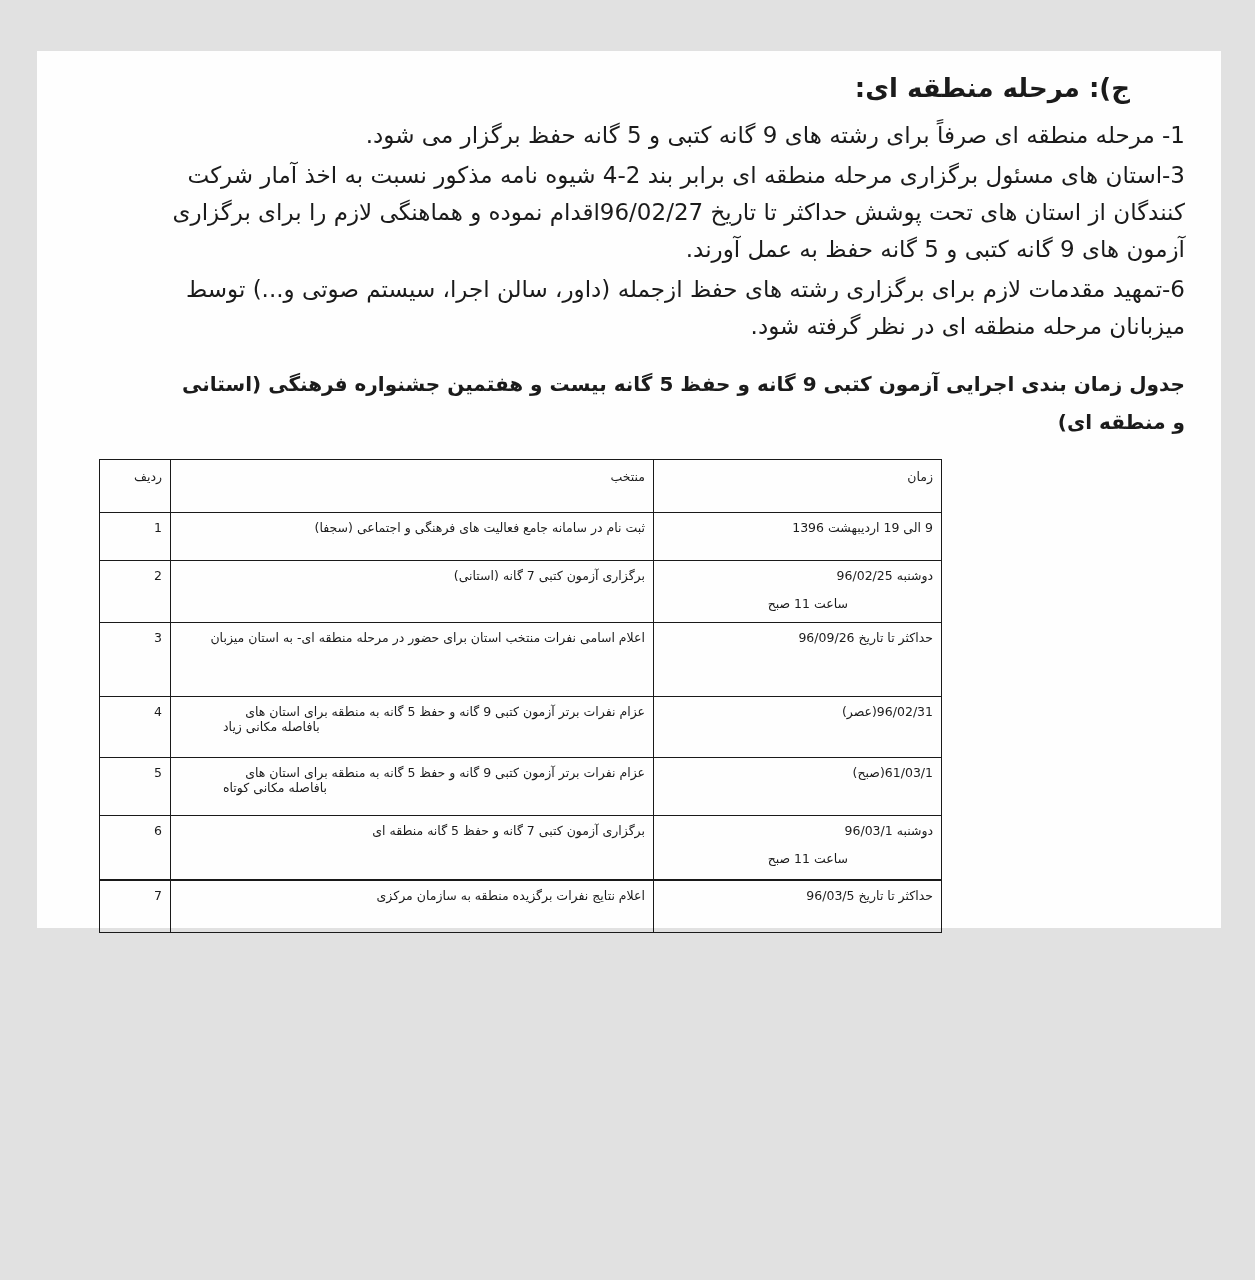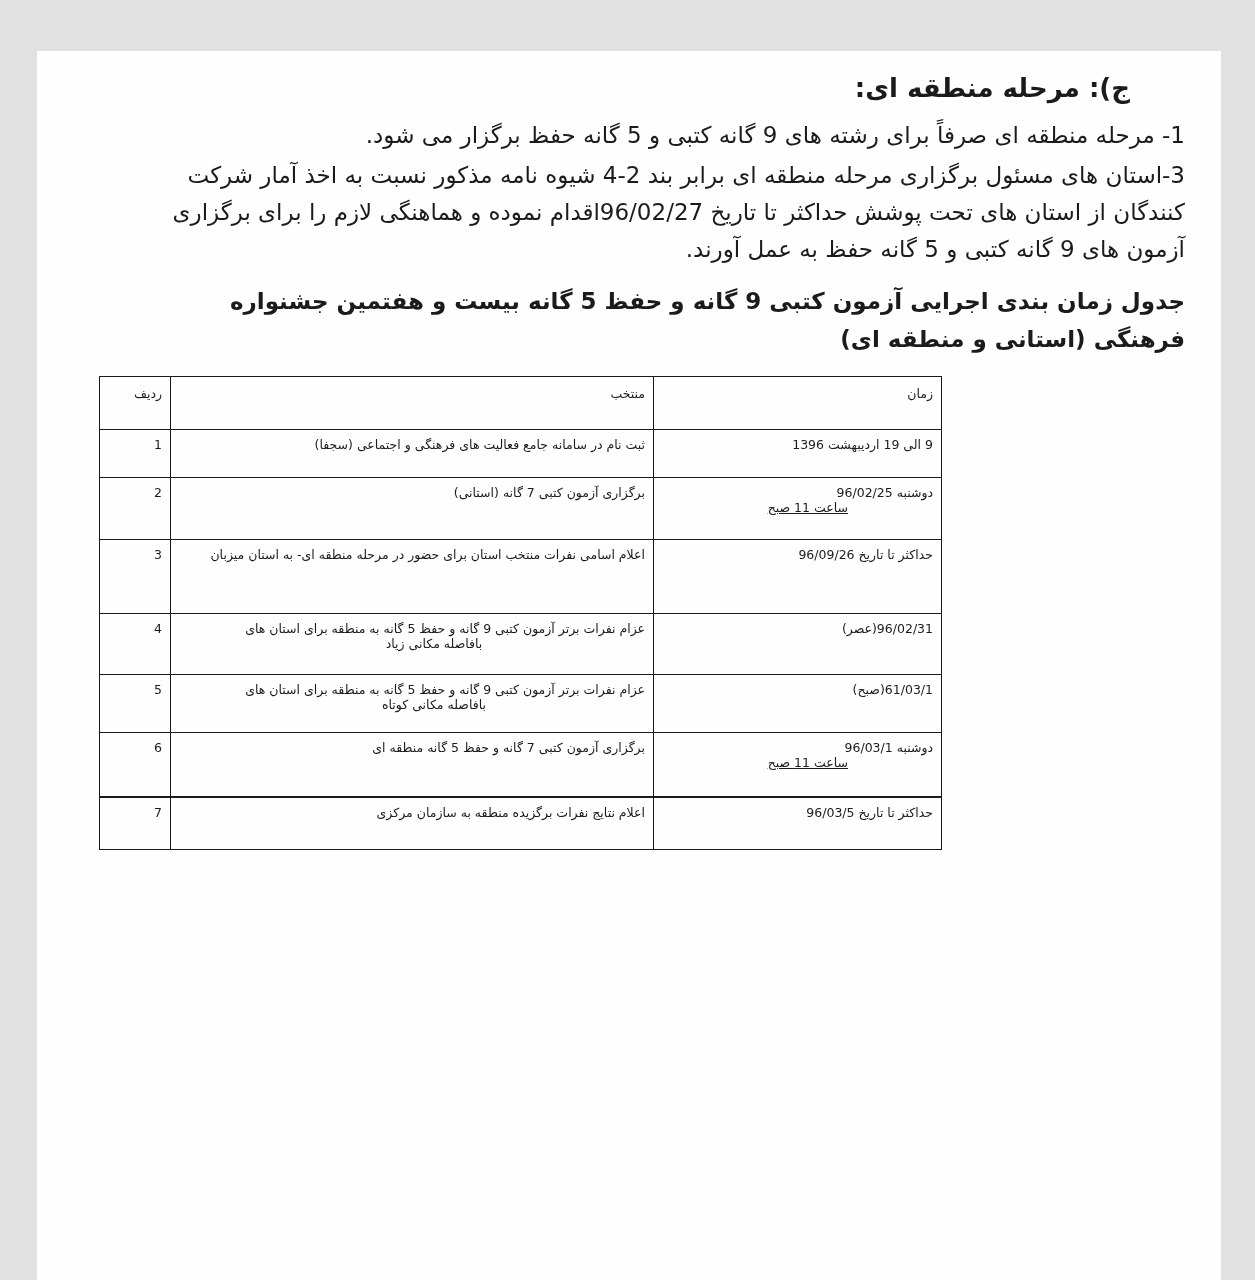--- a/index.html
+++ b/index.html
@@ -6,84 +6,85 @@
   html, body {
     width: 1255px; height: 1280px;
     background: #e1e1e1;
     font-family: "DejaVu Sans", sans-serif;
     color: #1b1b1b;
     overflow: hidden;
   }
   .sheet {
     position: absolute;
     left: 37px; top: 51px;
-    width: 1184px; height: 1229px;
+    width: 1184px; height: 877px;
     background: #fefefe;
     padding-top: 22px;
   }
   .doc-heading {
     font-size: 26px;
     font-weight: bold;
     text-align: right;
     margin: 0 91px 14px 0;
   }
   .paras {
     width: 1022px;
     margin: 0 36px 0 auto;
     text-align: right;
     font-size: 23px;
     line-height: 37px;
   }
   .paras p { margin-bottom: 3px; }
   .table-caption {
     font-weight: bold;
-    margin-top: 14px;
-    font-size: 23px;
+    margin-top: 20px;
+    font-size: 20px;
     line-height: 38px;
   }
   table.schedule {
     border-collapse: collapse;
     table-layout: fixed;
     width: 842px;
     margin: 18px 279px 0 auto;
     font-size: 12.5px;
   }
   table.schedule th, table.schedule td {
     border: 1px solid #1a1a1a;
     vertical-align: top;
     text-align: right;
     font-weight: normal;
     padding: 7px 8px 4px 6px;
   }
   table.schedule th { height: 53px; padding-top: 9px; font-size: 12.5px; }
   td.c-time  { padding-right: 14px; font-weight: bold; }
   td.c-no    { font-weight: bold; padding-right: 5px; }
-  .time-l2   { margin-top: 0; padding-right: 85px; text-decoration: underline; }
+  .time-l2   { margin-top: 13px; padding-right: 85px; }
   .time-l2:empty { display: none; }
-  .title-l2  { text-align: center; padding-left: 46px; }
+  .title-l2  { text-align: left; padding-left: 46px; }
   .title-l2:empty { display: none; }
   tr.h-row1 { height: 48px; }
   tr.h-row2 { height: 62px; }
   tr.h-row3 { height: 74px; }
   tr.h-row4 { height: 61px; }
   tr.h-row5 { height: 58px; }
   tr.h-row6 { height: 64px; }
   tr.h-row6 td { border-bottom-width: 2px; }
   tr.h-row7 { height: 53px; }
 </style>
 </head>
 <body>
 
 <div class="sheet">
 
   <h1 class="doc-heading">ج): مرحله منطقه ای:</h1>
 
   <div class="paras">
     <p>1- مرحله منطقه ای صرفاً برای رشته های 9 گانه کتبی و 5 گانه حفظ برگزار می شود.</p>
     <p>3-استان های مسئول برگزاری مرحله منطقه ای برابر بند 2-4 شیوه نامه مذکور نسبت به اخذ آمار شرکت کنندگان از استان های تحت پوشش حداکثر تا تاریخ 96/02/27اقدام نموده و هماهنگی لازم را برای برگزاری آزمون های 9 گانه کتبی و 5 گانه حفظ به عمل آورند.</p>
+    <p>6-تمهید مقدمات لازم برای برگزاری رشته های حفظ ازجمله (داور، سالن اجرا، سیستم صوتی و...) توسط میزبانان مرحله منطقه ای در نظر گرفته شود.</p>
     <p class="table-caption">جدول زمان بندی اجرایی آزمون کتبی 9 گانه و حفظ 5 گانه بیست و هفتمین جشنواره فرهنگی (استانی و منطقه ای)</p>
   </div>
 
   <table class="schedule">
     <colgroup>
       <col style="width:288px">
         <col style="width:483px">
         <col style="width:71px">
     </colgroup>
     <thead>

